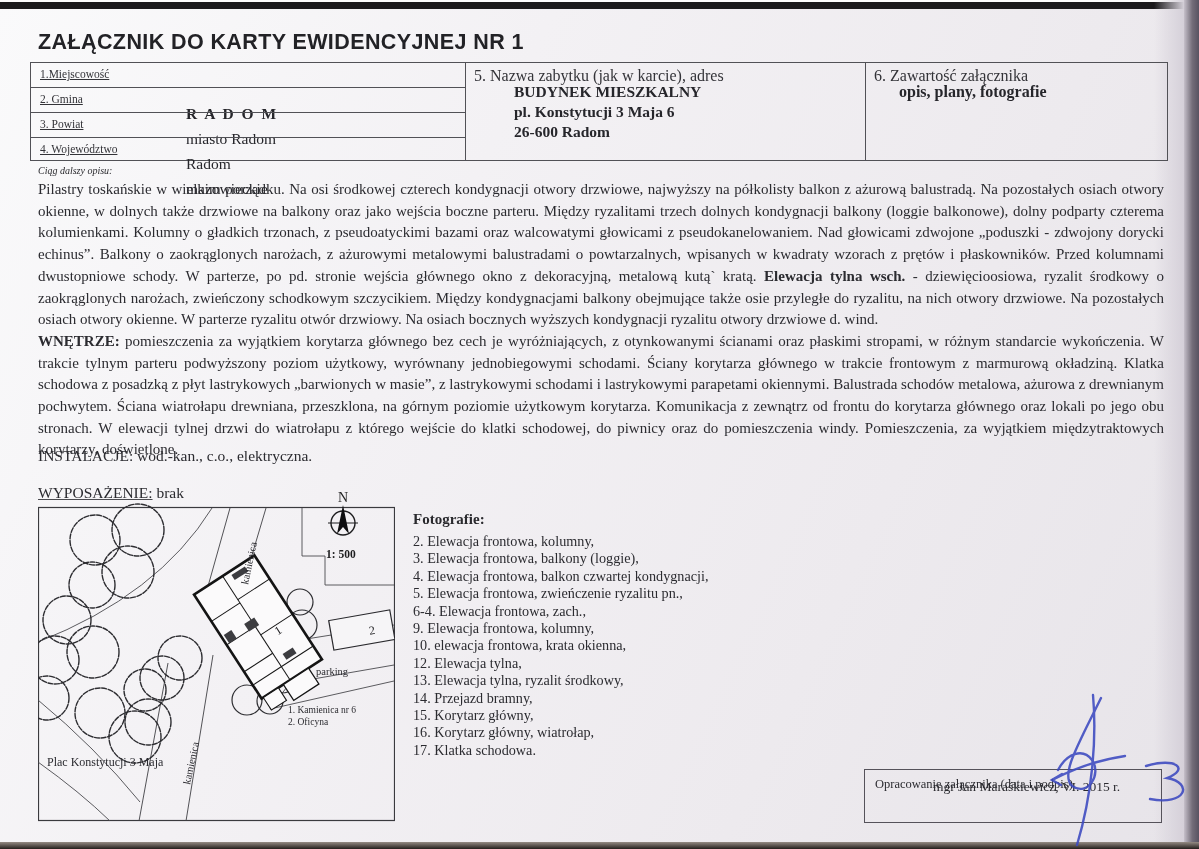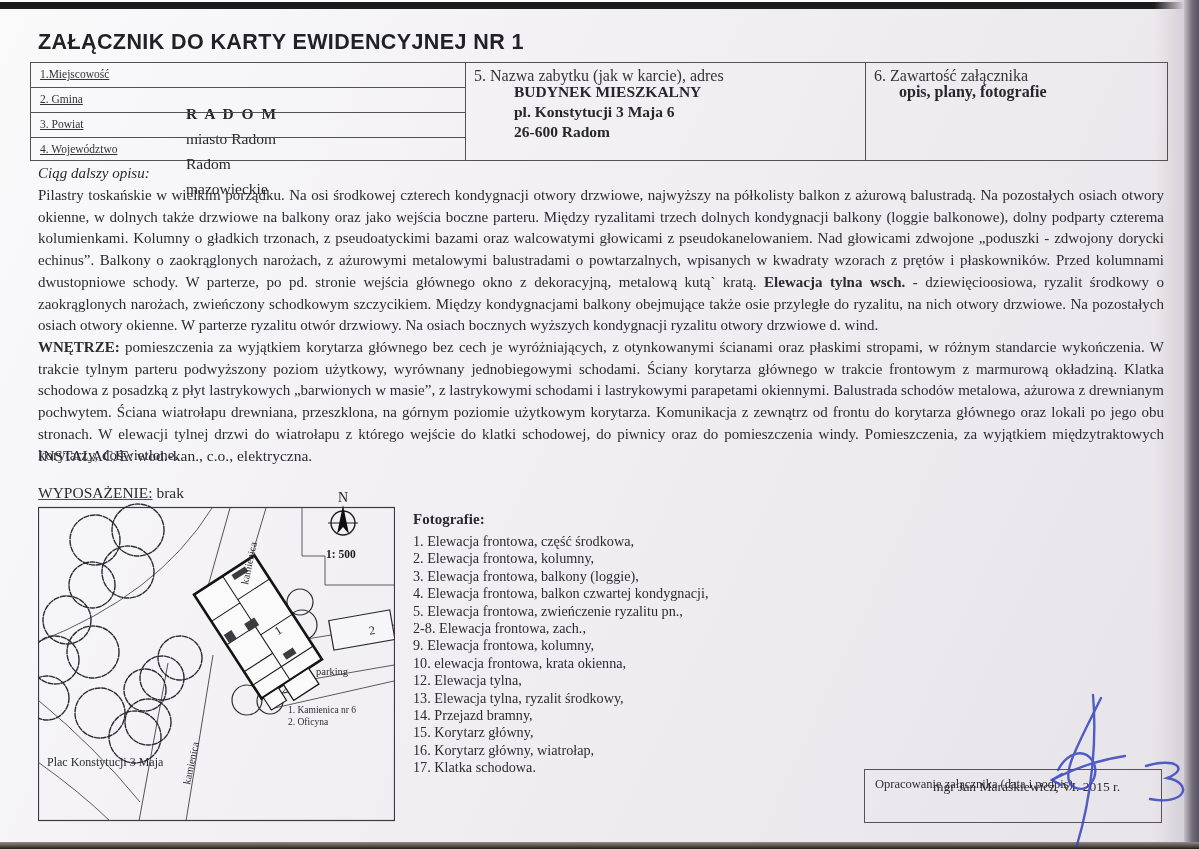--- a/index.html
+++ b/index.html
@@ -24,21 +24,21 @@
   .hdr-lbl{position:absolute;left:9px;top:5px;font-size:11.5px;color:#333338;text-decoration:underline;}
   .hdr-val{position:absolute;left:155px;top:2px;font-size:15.5px;color:#26262b;margin-top:40px;}
   .hdr-val.spaced{font-weight:bold;letter-spacing:2px;}
   .hdr-col2{position:absolute;left:435px;top:0;width:399px;height:100%;border-right:1px solid #515156;}
   .hdr-col3{position:absolute;left:835px;top:0;right:0;height:100%;text-align:center;}
   .hdr-small{position:absolute;left:8px;top:4px;font-size:16px;color:#333338;}
   .monument-lines{position:absolute;left:48px;top:19px;font-weight:bold;font-size:15.5px;line-height:20px;color:#26262b;white-space:pre-line;}
   .contents-val{position:absolute;left:33px;top:20px;font-weight:bold;font-size:16px;color:#26262b;}
 
   .desc{position:absolute;left:38px;top:165px;width:1126px;}
-  .desc-heading{font-style:italic;font-size:15px;margin:0 0 3px 0;}
+  .desc-heading{font-style:italic;font-size:10px;margin:0 0 3px 0;}
   .desc p{margin:0;text-align:justify;font-size:15px;line-height:21.7px;color:#2b2b30;}
 
   .line-block{position:absolute;left:38px;font-size:15.5px;color:#2b2b30;}
   .lb-installations{top:447px;}
   .lb-equipment{top:484px;}
   .line-block b{font-weight:normal;}
   .underlined{text-decoration:underline;text-decoration-color:#4b4b50;}
 
   .photos{position:absolute;left:413px;top:511px;width:420px;}
   .photos-heading{font-weight:bold;font-size:15px;margin:0 0 5px 0;}
@@ -193,26 +193,25 @@
     <text x="152" y="300" transform="rotate(-78 152 300)" font-family="Liberation Serif, serif" font-size="10.5" fill="#2b2b30">kamienica</text>
     <text x="278" y="190" font-family="Liberation Serif, serif" font-size="10.5" fill="#2b2b30">parking</text>
     <text x="250" y="228" font-family="Liberation Serif, serif" font-size="9.5" fill="#2b2b30">1. Kamienica nr 6</text>
     <text x="250" y="240" font-family="Liberation Serif, serif" font-size="9.5" fill="#2b2b30">2. Oficyna</text>
     <text x="9" y="281" font-family="Liberation Serif, serif" font-size="12" fill="#2b2b30">Plac Konstytucji 3 Maja</text>
   </svg>
 
   <div class="photos">
     <div class="photos-heading">Fotografie:</div>
     <ol>
-      <li>1. Elewacja frontowa, część środkowa,</li>
       <li>2. Elewacja frontowa, kolumny,</li>
       <li>3. Elewacja frontowa, balkony (loggie),</li>
       <li>4. Elewacja frontowa, balkon czwartej kondygnacji,</li>
       <li>5. Elewacja frontowa, zwieńczenie ryzalitu pn.,</li>
-      <li>2-8. Elewacja frontowa, zach.,</li>
+      <li>6-4. Elewacja frontowa, zach.,</li>
       <li>9. Elewacja frontowa, kolumny,</li>
       <li>10. elewacja frontowa, krata okienna,</li>
       <li>12. Elewacja tylna,</li>
       <li>13. Elewacja tylna, ryzalit środkowy,</li>
       <li>14. Przejazd bramny,</li>
       <li>15. Korytarz główny,</li>
       <li>16. Korytarz główny, wiatrołap,</li>
       <li>17. Klatka schodowa.</li>
     </ol>
   </div>

